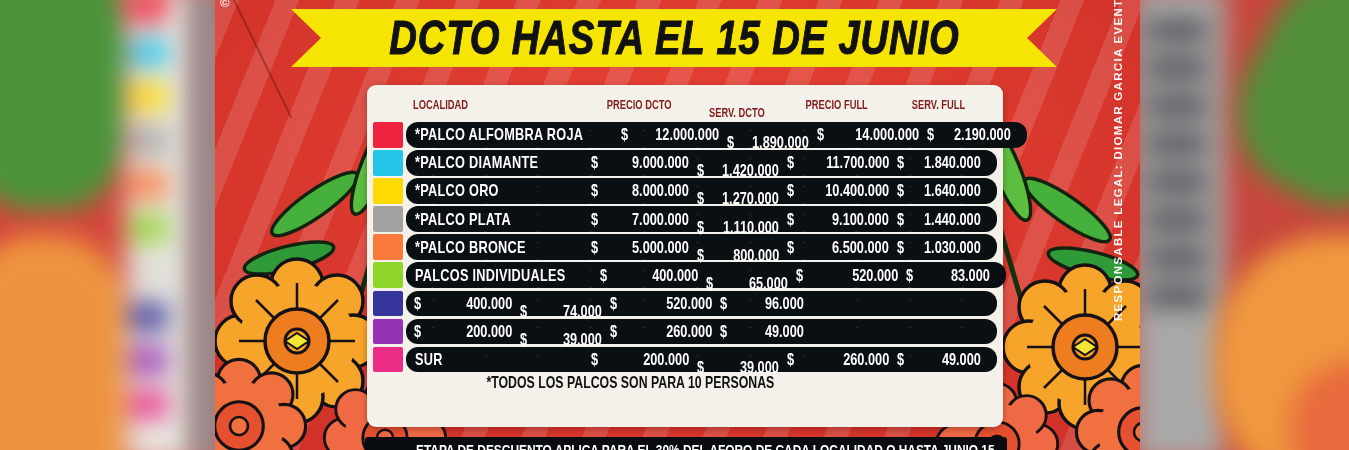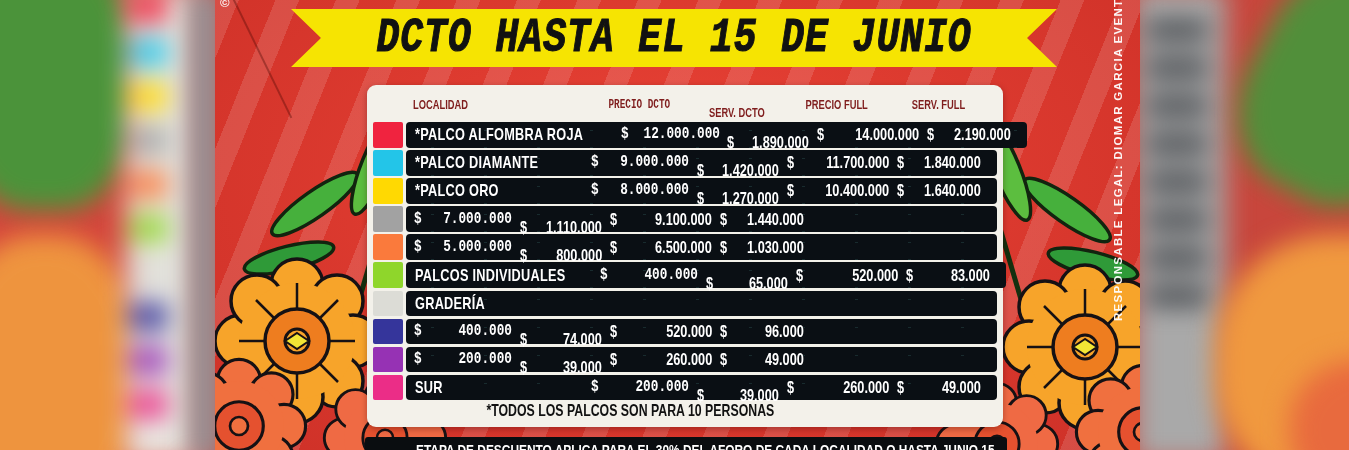--- a/index.html
+++ b/index.html
@@ -64,29 +64,29 @@
   
   .table-card{
     position:absolute;left:152px;top:85px;width:636px;height:342px;
     background:#f3f1ea;border-radius:9px;padding:6px;box-sizing:border-box;
     box-shadow:0 2px 6px rgba(60,0,0,.35);
   }
   .thead{display:flex;align-items:center;height:28px;padding-right:16px;margin-bottom:3px;}
   .th{font-size:11px;font-weight:bold;color:#7f1d1d;}
   .th-loc{flex:1;padding-left:40px;text-align:left;}
   .th-c{text-align:center;margin-left:6px;}
-  .w1{width:100px;font-family:Liberation Mono, monospace;} .w2{width:84px;margin-top:16px;} .w3{width:104px;} .w4{width:86px;}
+  .w1{width:100px;} .w2{width:84px;margin-top:16px;} .w3{width:104px;} .w4{width:86px;}
 
   .trow{display:flex;align-items:stretch;height:25.5px;margin-bottom:2.6px;}
   .chip{width:30px;border-radius:2px;flex:none;}
   .bar{
     flex:1;margin-left:3px;display:flex;align-items:center;
     background-color:#0a0f14;
     background-image:radial-gradient(rgba(45,85,85,.4) 1px, rgba(0,0,0,0) 1.6px);
-    background-size:53px 17px;border-radius:4px;padding-right:16px;color:#fff;
+    background-size:53px 17px;border-radius:12px;padding-right:16px;color:#fff;
   }
   .label{flex:1;padding-left:9px;font-size:15px;font-weight:bold;letter-spacing:.3px;}
   .price{display:flex;justify-content:space-between;align-items:center;margin-left:6px;
     font-size:15px;font-weight:bold;}
   .price .dol{margin-left:2px;}
   .hidden{visibility:hidden;}
 
   .footnote{height:22px;margin-top:3px;text-align:center;color:#111;
     font-size:14.5px;font-weight:bold;transform:translateX(-55px);}
 
@@ -200,21 +200,21 @@
   </svg>
 
   <svg class="flowers flowers-right art" width="330" height="380" viewBox="0 0 330 380">
     <use href="#cluster" transform="translate(330,0) scale(-1,1)"></use>
   </svg>
 
   <div class="crease"></div>
   <div class="corner-mark">©</div>
   <div class="side-text side-layer">RESPONSABLE LEGAL: DIOMAR GARCIA EVENTOS</div>
 
-  <div class="banner" style="background:#f6e402;font-family:Liberation Mono, monospace;">
+  <div class="banner" style="background:#f6e402;">
     <span class="banner-title cn">DCTO HASTA EL 15 DE JUNIO</span>
   </div>
 
   <div class="table-card card-layer">
     <div class="thead">
       <div class="th th-loc"><span class="cnL">LOCALIDAD</span></div>
       <div class="th th-c w1"><span class="cn">PRECIO DCTO</span></div>
       <div class="th th-c w2"><span class="cn">SERV. DCTO</span></div>
       <div class="th th-c w3"><span class="cn">PRECIO FULL</span></div>
       <div class="th th-c w4"><span class="cn">SERV. FULL</span></div>
@@ -282,20 +282,21 @@
             </span>
       <span class="price w4">
               <span class="dol cnL">$</span>
               <span class="amt cnR">1.640.000</span>
             </span>
     </div>
   </div>
         <div class="trow">
     <div class="chip" style="background: rgb(162, 162, 162);"></div>
     <div class="bar">
+      <span class="label"><span class="cnL">*PALCO PLATA</span></span>
       <span class="price w1">
               <span class="dol cnL">$</span>
               <span class="amt cnR">7.000.000</span>
             </span>
       <span class="price w2">
               <span class="dol cnL">$</span>
               <span class="amt cnR">1.110.000</span>
             </span>
       <span class="price w3">
               <span class="dol cnL">$</span>
@@ -303,20 +304,21 @@
             </span>
       <span class="price w4">
               <span class="dol cnL">$</span>
               <span class="amt cnR">1.440.000</span>
             </span>
     </div>
   </div>
         <div class="trow">
     <div class="chip" style="background: rgb(250, 122, 60);"></div>
     <div class="bar">
+      <span class="label"><span class="cnL">*PALCO BRONCE</span></span>
       <span class="price w1">
               <span class="dol cnL">$</span>
               <span class="amt cnR">5.000.000</span>
             </span>
       <span class="price w2">
               <span class="dol cnL">$</span>
               <span class="amt cnR">800.000</span>
             </span>
       <span class="price w3">
               <span class="dol cnL">$</span>
@@ -340,42 +342,20 @@
               <span class="dol cnL">$</span>
               <span class="amt cnR">65.000</span>
             </span>
       <span class="price w3">
               <span class="dol cnL">$</span>
               <span class="amt cnR">520.000</span>
             </span>
       <span class="price w4">
               <span class="dol cnL">$</span>
               <span class="amt cnR">83.000</span>
-            </span>
-    </div>
-  </div>
-        <div class="trow">
-    <div class="chip" style="background: rgb(220, 220, 214);"></div>
-    <div class="bar">
-      <span class="label"><span class="cnL">GRADERÍA</span></span>
-      <span class="price w1 hidden">
-              <span class="dol cnL"></span>
-              <span class="amt cnR"></span>
-            </span>
-      <span class="price w2 hidden">
-              <span class="dol cnL"></span>
-              <span class="amt cnR"></span>
-            </span>
-      <span class="price w3 hidden">
-              <span class="dol cnL"></span>
-              <span class="amt cnR"></span>
-            </span>
-      <span class="price w4 hidden">
-              <span class="dol cnL"></span>
-              <span class="amt cnR"></span>
             </span>
     </div>
   </div>
         <div class="trow">
     <div class="chip" style="background: rgb(53, 53, 155);"></div>
     <div class="bar">
       <span class="price w1">
               <span class="dol cnL">$</span>
               <span class="amt cnR">400.000</span>
             </span>

